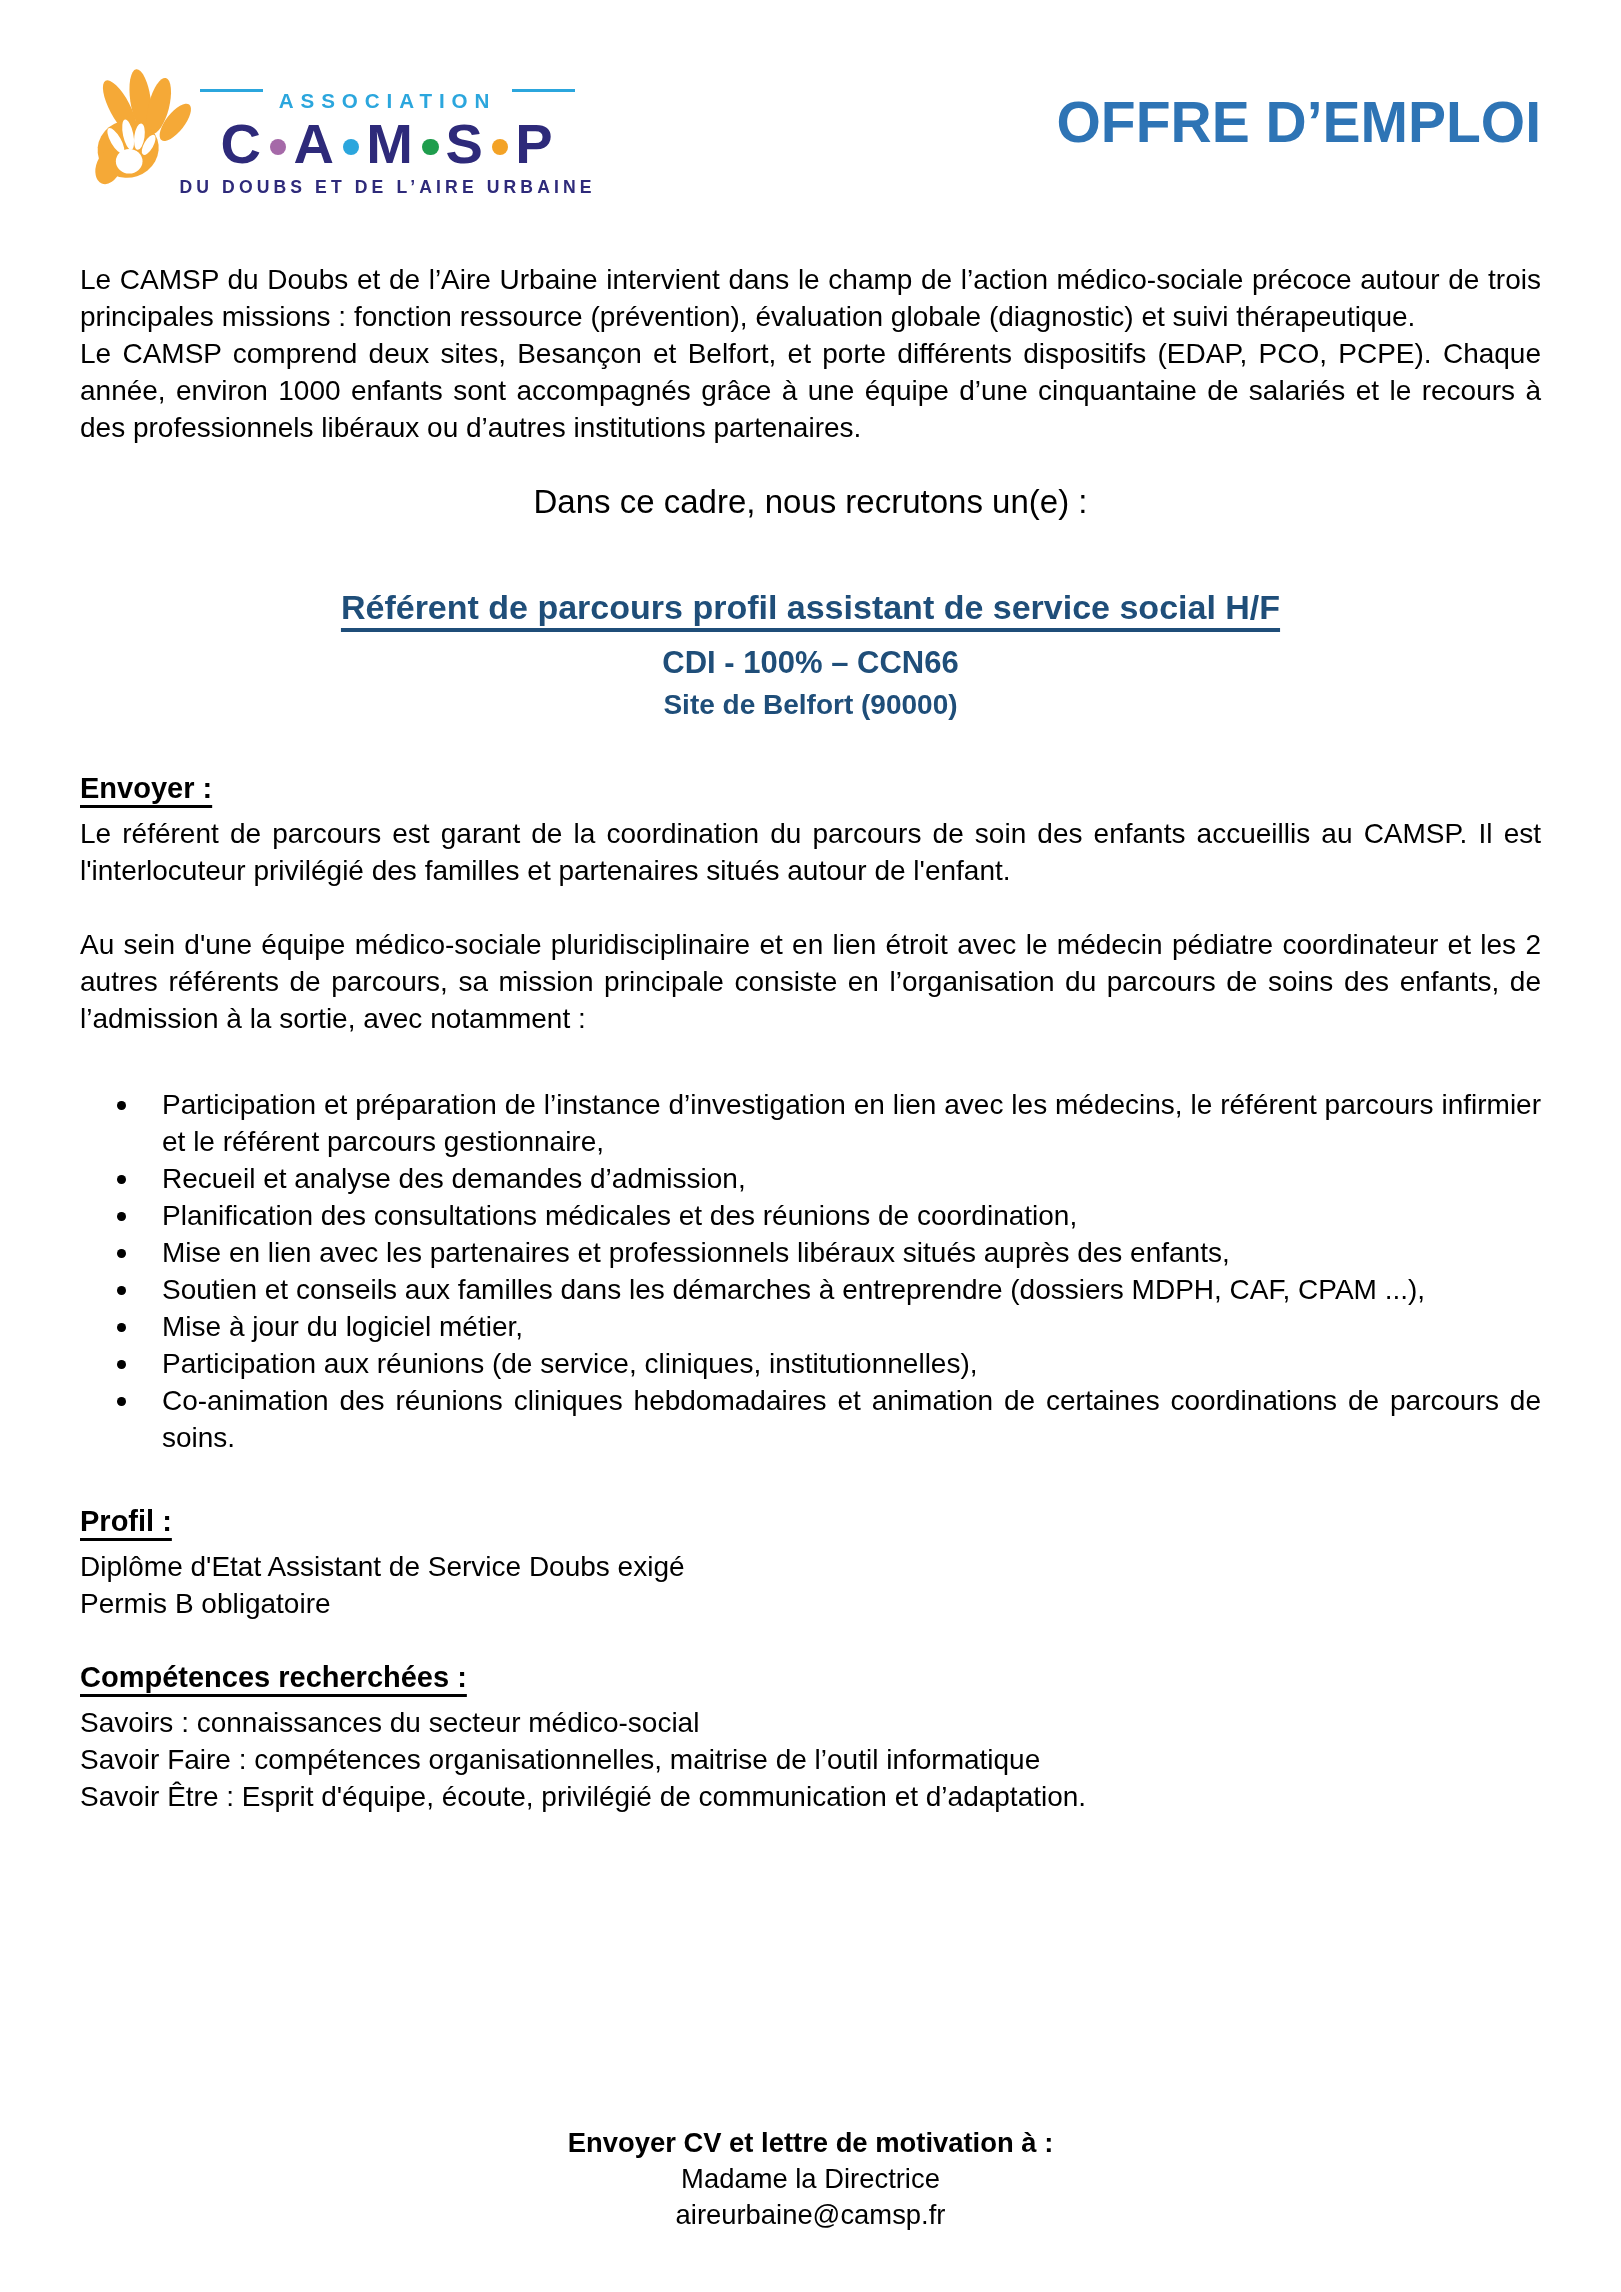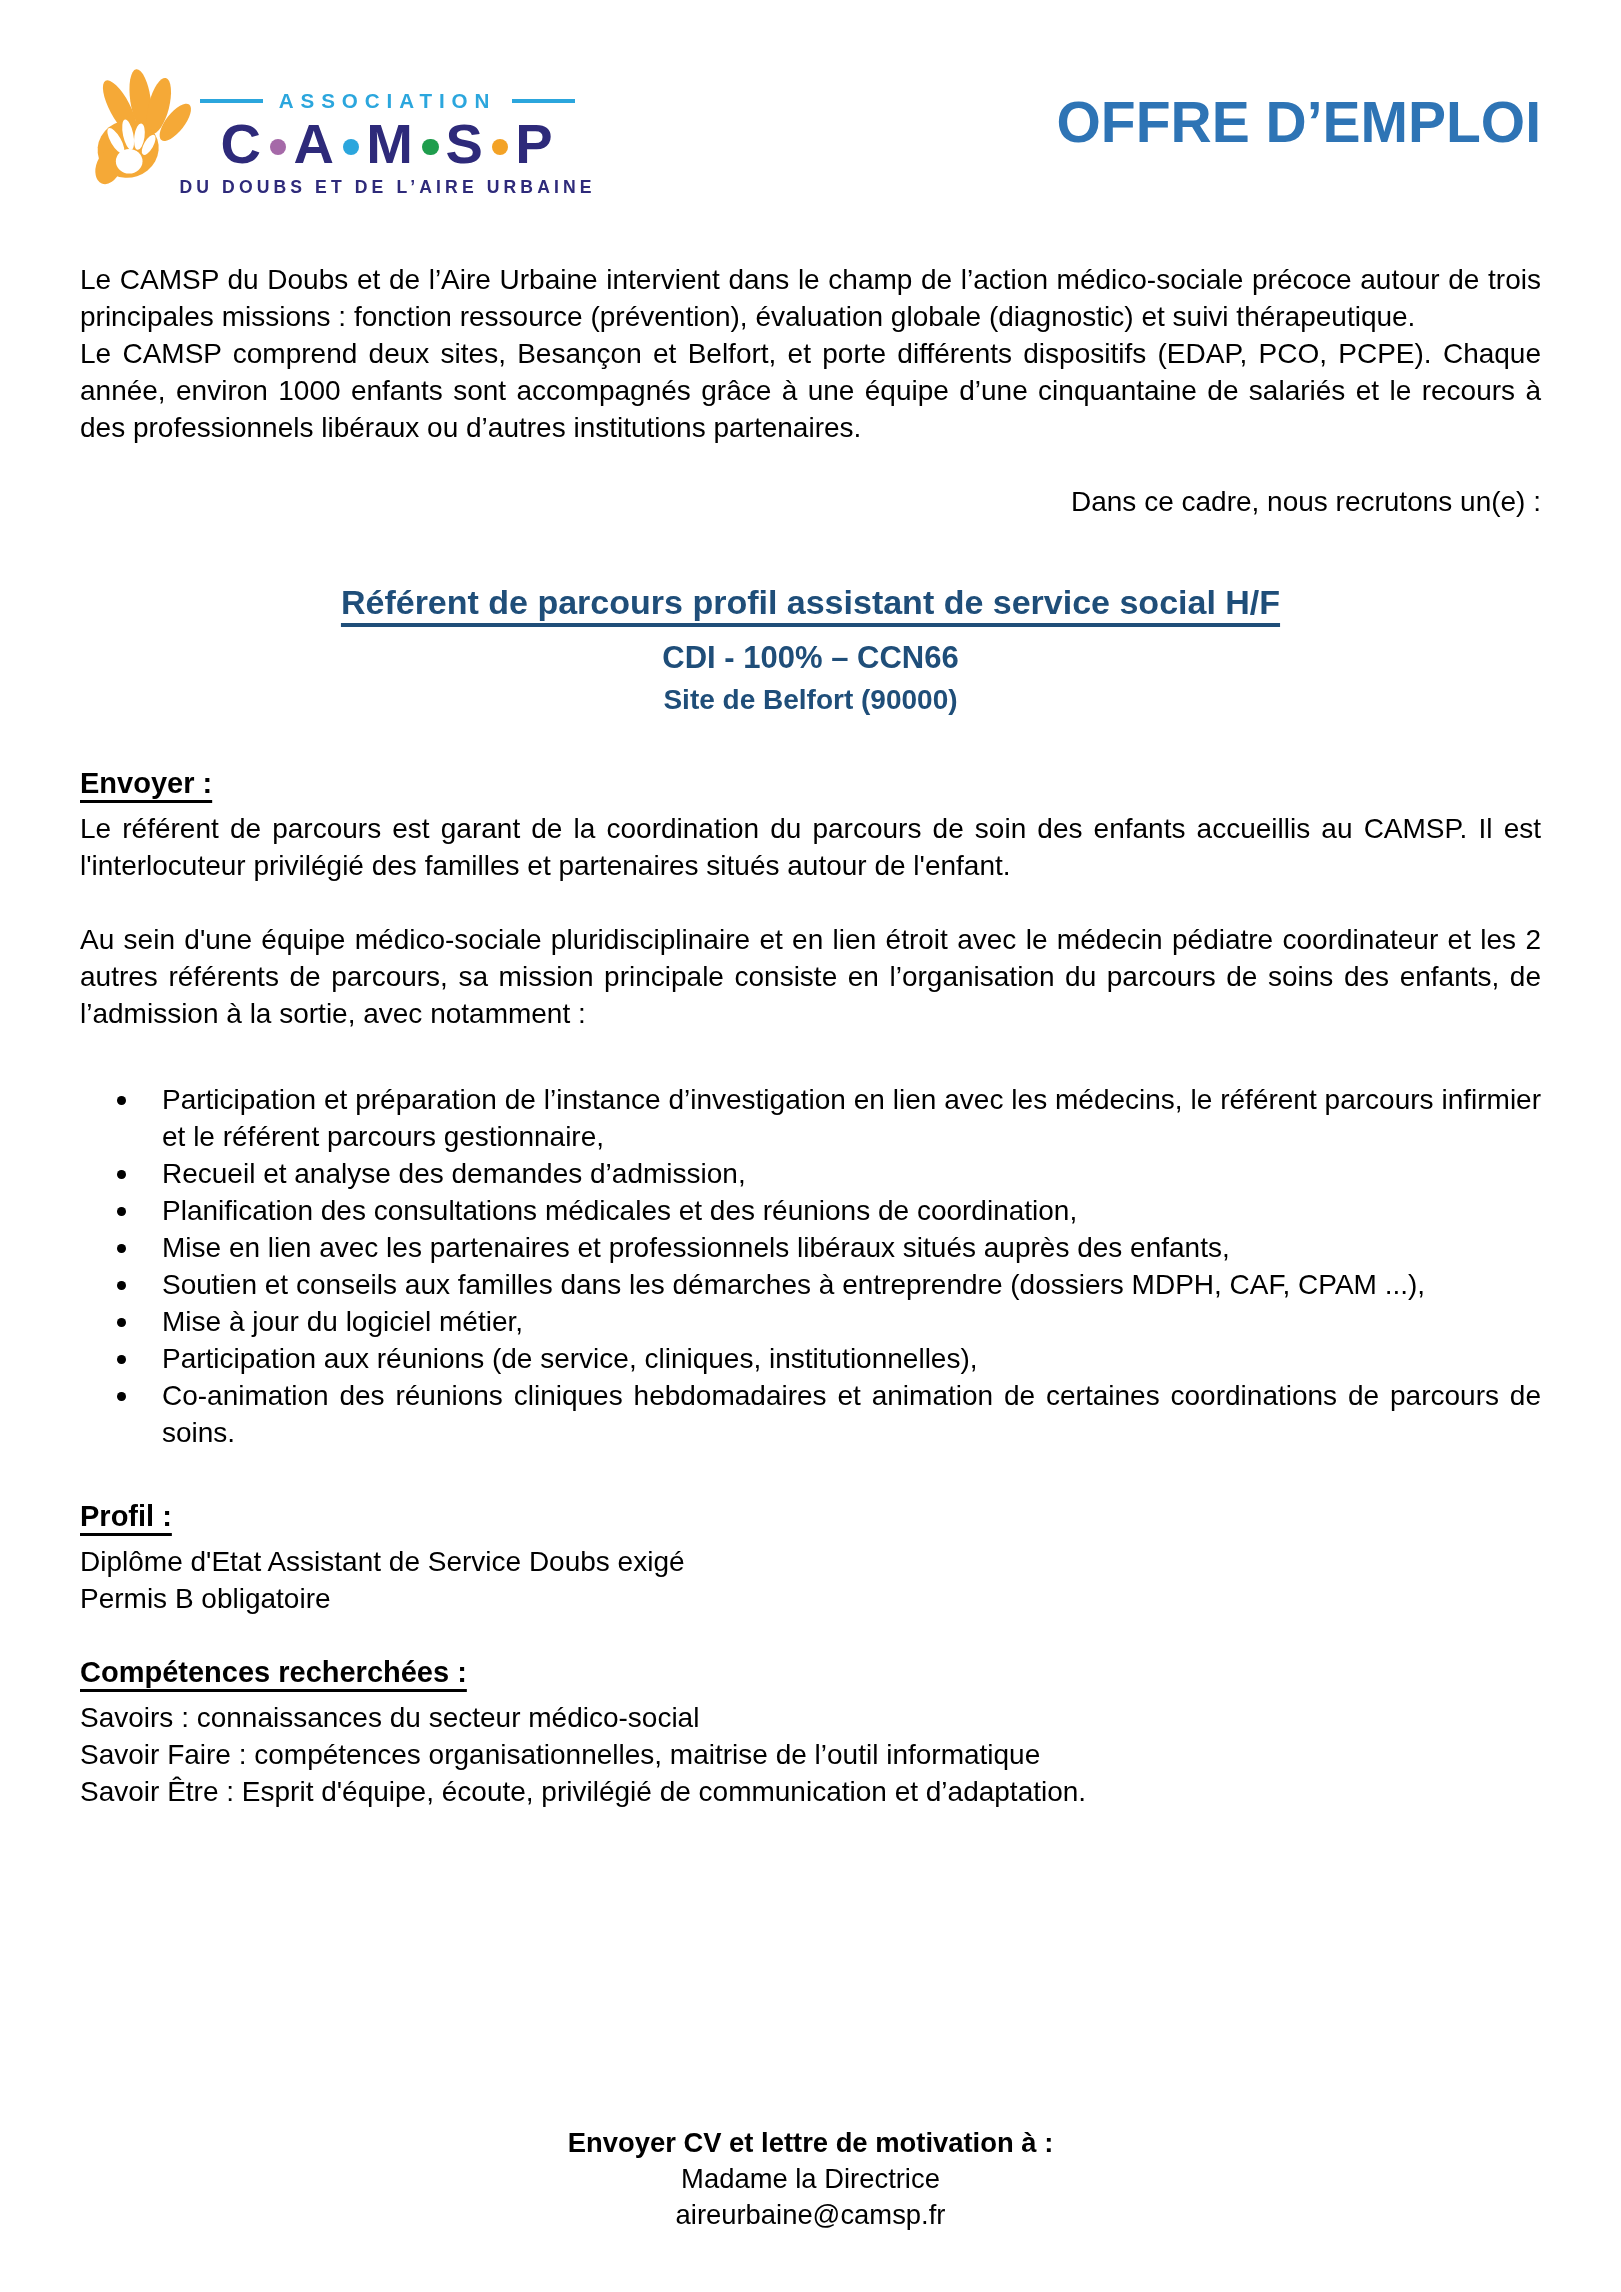--- a/index.html
+++ b/index.html
@@ -14,37 +14,37 @@
     font-family:"Liberation Sans", "DejaVu Sans", sans-serif;
     display:flex; flex-direction:column;
     overflow:hidden;
   }
 
   
   .header { display:flex; justify-content:space-between; align-items:flex-start; height:149px; }
   .logo { display:flex; align-items:flex-start; }
   .hand-wrap { width:125px; height:123px; flex:0 0 auto; }
   .logo-text { display:flex; flex-direction:column; align-items:center; margin-left:-25.5px; padding-top:19.6px; }
-  .assoc-line { display:flex; align-items:center; gap:15.7px; color:#2BA6DD; font-weight:bold; font-size:20.6px; letter-spacing:6.9px; }
+  .assoc-line { display:flex; align-items:flex-start; gap:15.7px; color:#2BA6DD; font-weight:bold; font-size:20.6px; letter-spacing:6.9px; }
   .assoc-dash { width:63px; height:3.9px; background:#2BA6DD; }
   .camsp-line { display:flex; align-items:center; font-size:56px; font-weight:bold; color:#2E2A7A; letter-spacing:2px; line-height:1.05; margin-top:2px; }
   .sep-dot { width:16.7px; height:16.7px; border-radius:50%; display:inline-block; margin:5.9px 6.9px 0 6.9px; }
   .dot-purple { background:#A569A8; }
   .dot-blue   { background:#2BA6DD; }
   .dot-green  { background:#1F9D4D; }
   .dot-orange { background:#F3A226; }
   .camsp-sub { font-size:17.6px; font-weight:bold; color:#2E2A7A; letter-spacing:4.1px; margin-top:3.9px; white-space:nowrap; }
 
   .offer-title { font-size:57px; font-weight:bold; color:#2E74B5; margin-top:19.6px; white-space:nowrap; }
 
   
   .body-text { font-size:28px; line-height:37px; text-align:justify; margin:0; }
   .mt-blank { margin-top:37px; }
   .intro-block { margin-top:43px; }
-  .recruit-line { margin-top:37px; font-size:28px; line-height:37px; text-align:right; }
+  .recruit-line { margin-top:37px; font-size:33px; line-height:37px; text-align:center; }
 
   
   .position-block { text-align:center; margin-top:35px; }
   .job-title {
     display:inline-block;
     font-size:34px; font-weight:bold; color:#1F4E79;
     text-decoration:underline; text-decoration-thickness:3.9px; text-underline-offset:8.8px;
     margin:0;
   }
   .contract { font-size:31px; font-weight:bold; color:#1F4E79; margin-top:17.6px; }

